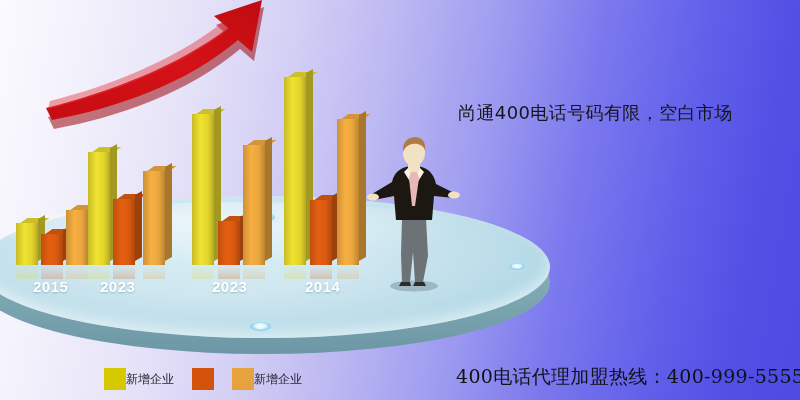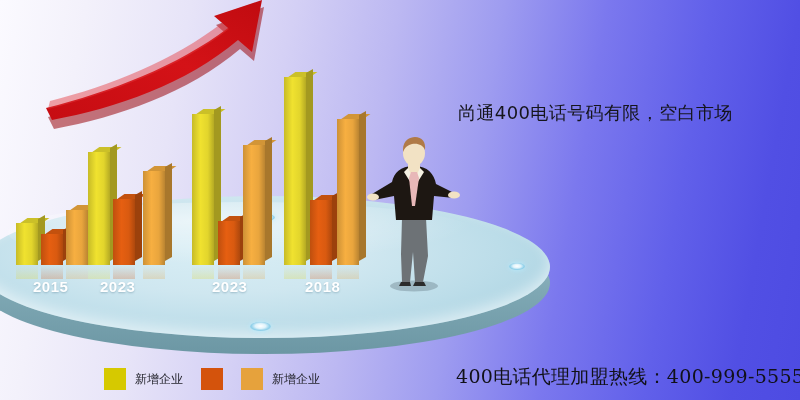--- a/index.html
+++ b/index.html
@@ -158,21 +158,20 @@
     position: absolute;
     left: 104px;
     top: 368px;
     display: flex;
     align-items: center;
     gap: 18px;
   }
   .legend-item {
     display: flex;
     align-items: center;
-    gap: 9px;
   }
   .legend-swatch {
     width: 22px;
     height: 22px;
     flex: none;
   }
   .legend-label {
     font-family: "DejaVu Sans", "Liberation Sans", sans-serif;
     font-size: 12px;
     color: #23232c;
@@ -283,21 +282,21 @@
         <div class="side" style="background: rgb(156, 65, 12);"></div>
         <div class="face" style="background: linear-gradient(90deg, rgb(191, 79, 14) 0%, rgb(230, 95, 17) 38%, rgb(217, 90, 16) 72%, rgb(174, 72, 13) 100%);"></div>
         <div class="refl" style="background: linear-gradient(rgb(217, 90, 16) 0%, rgba(255, 255, 255, 0) 100%);"></div>
       </div>
       <div class="bar" style="left: 337px; top: 119px; width: 22px; height: 146px;">
         <div class="cap" style="background: rgb(210, 149, 55);"></div>
         <div class="side" style="background: rgb(168, 119, 44);"></div>
         <div class="face" style="background: linear-gradient(90deg, rgb(205, 145, 54) 0%, rgb(247, 175, 65) 38%, rgb(233, 165, 61) 72%, rgb(186, 132, 49) 100%);"></div>
         <div class="refl" style="background: linear-gradient(rgb(233, 165, 61) 0%, rgba(255, 255, 255, 0) 100%);"></div>
       </div>
-      <div class="year" style="left: 305px; top: 278px;">2018</div>
+      <div class="year" style="left: 305px; top: 278px;">2014</div>
     </div>
 
   <svg class="person" viewBox="0 0 96 156" width="96" height="156">
     <ellipse cx="48" cy="150" rx="24" ry="5.5" fill="#5a6d78" opacity="0.35"></ellipse>
 
     <path d="M36,82 L60,82 L62,120 L57,146 L49,146 L47,116 L44,146 L36,146 L35,118 Z" fill="#6d7276"></path>
     <path d="M49,146 L58,146 L60,150 L47,150 Z" fill="#2b2b2b"></path>
     <path d="M35,146 L44,146 L45,150 L33,150 Z" fill="#2b2b2b"></path>
 
     <path d="M48,30 C62,30 68,38 70,48 L86,56 L88,62 L68,60 L66,84 L30,84 L28,60

